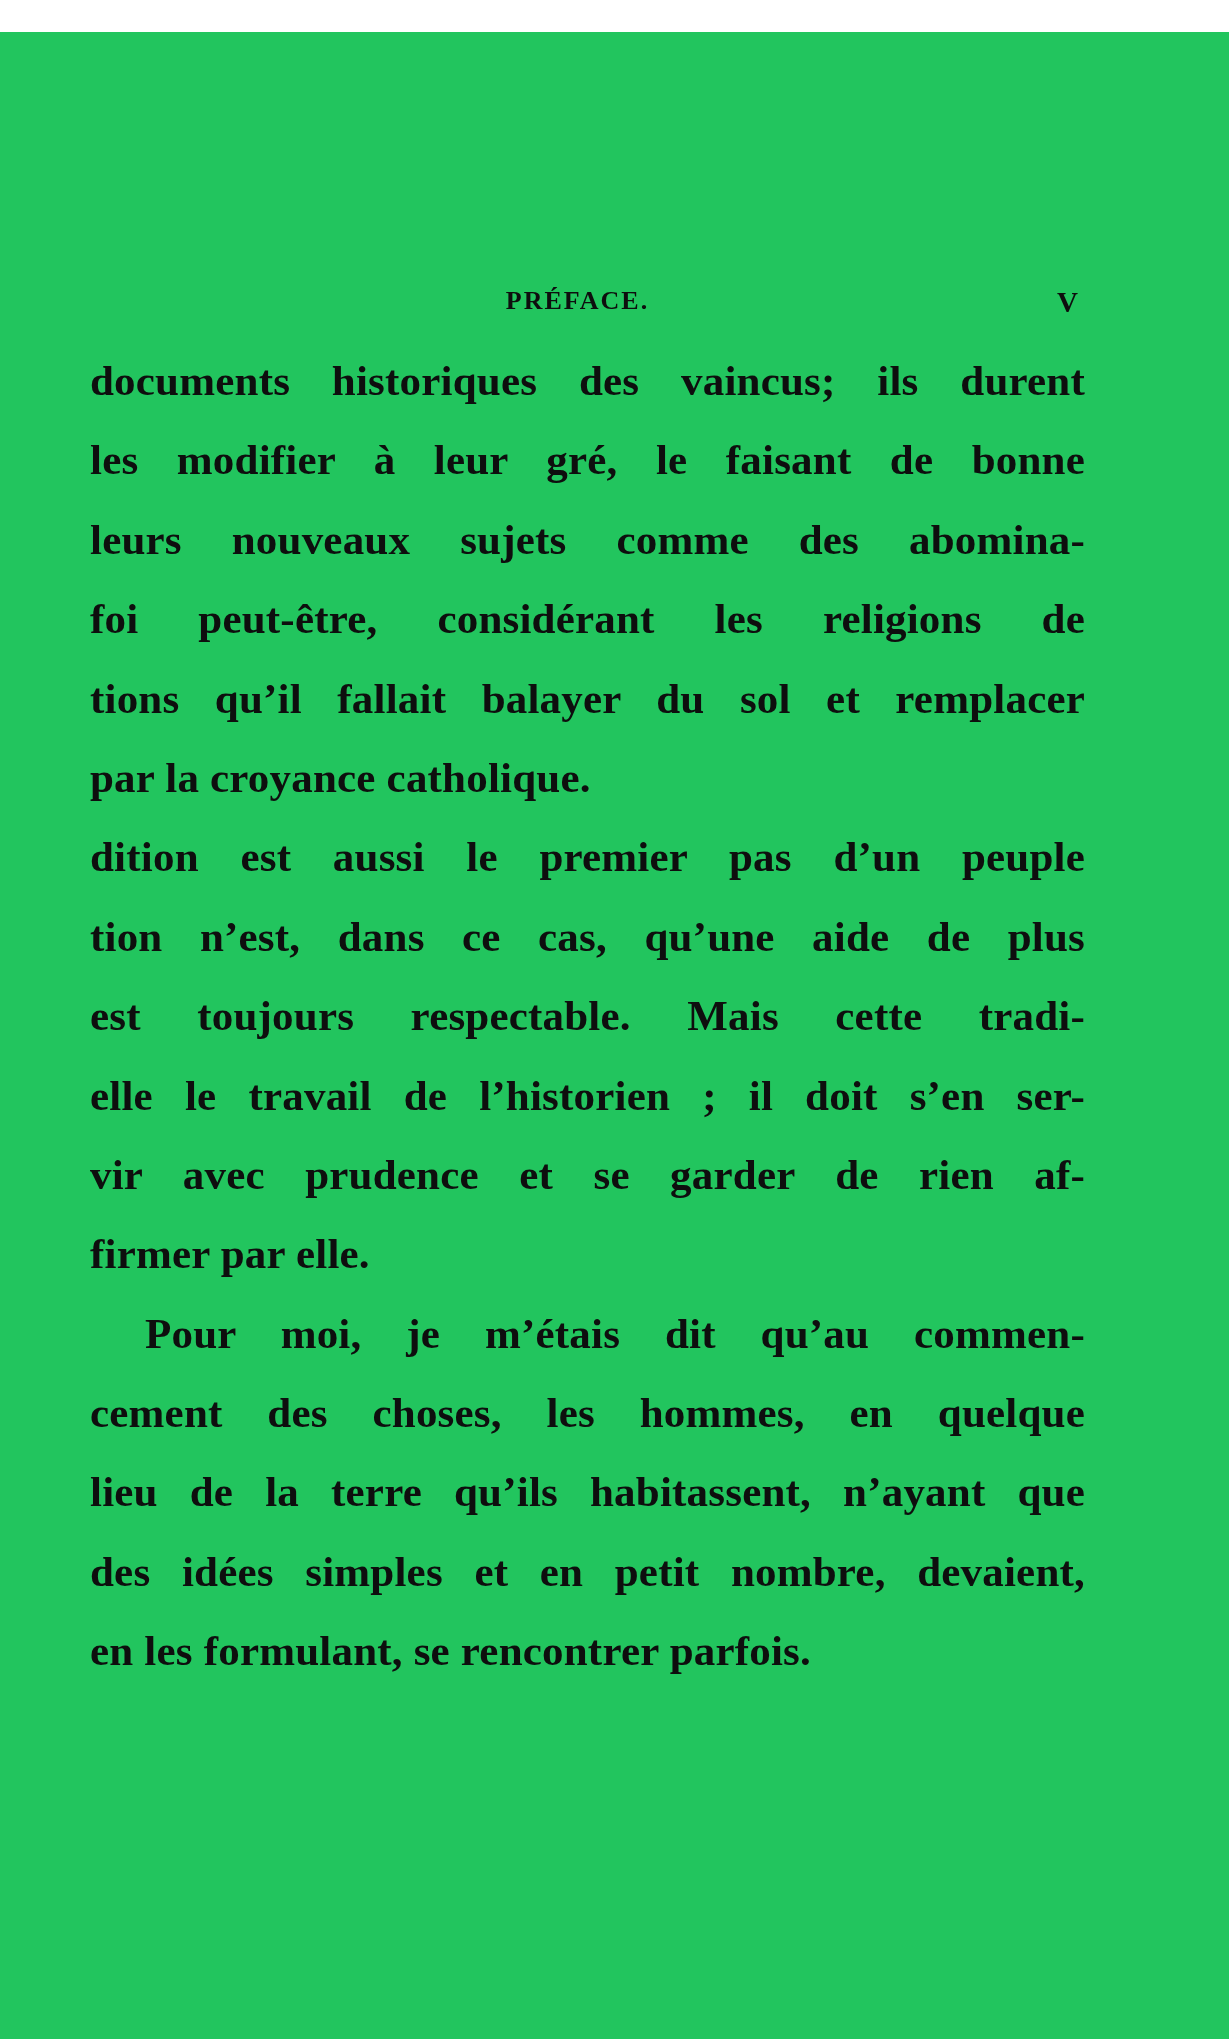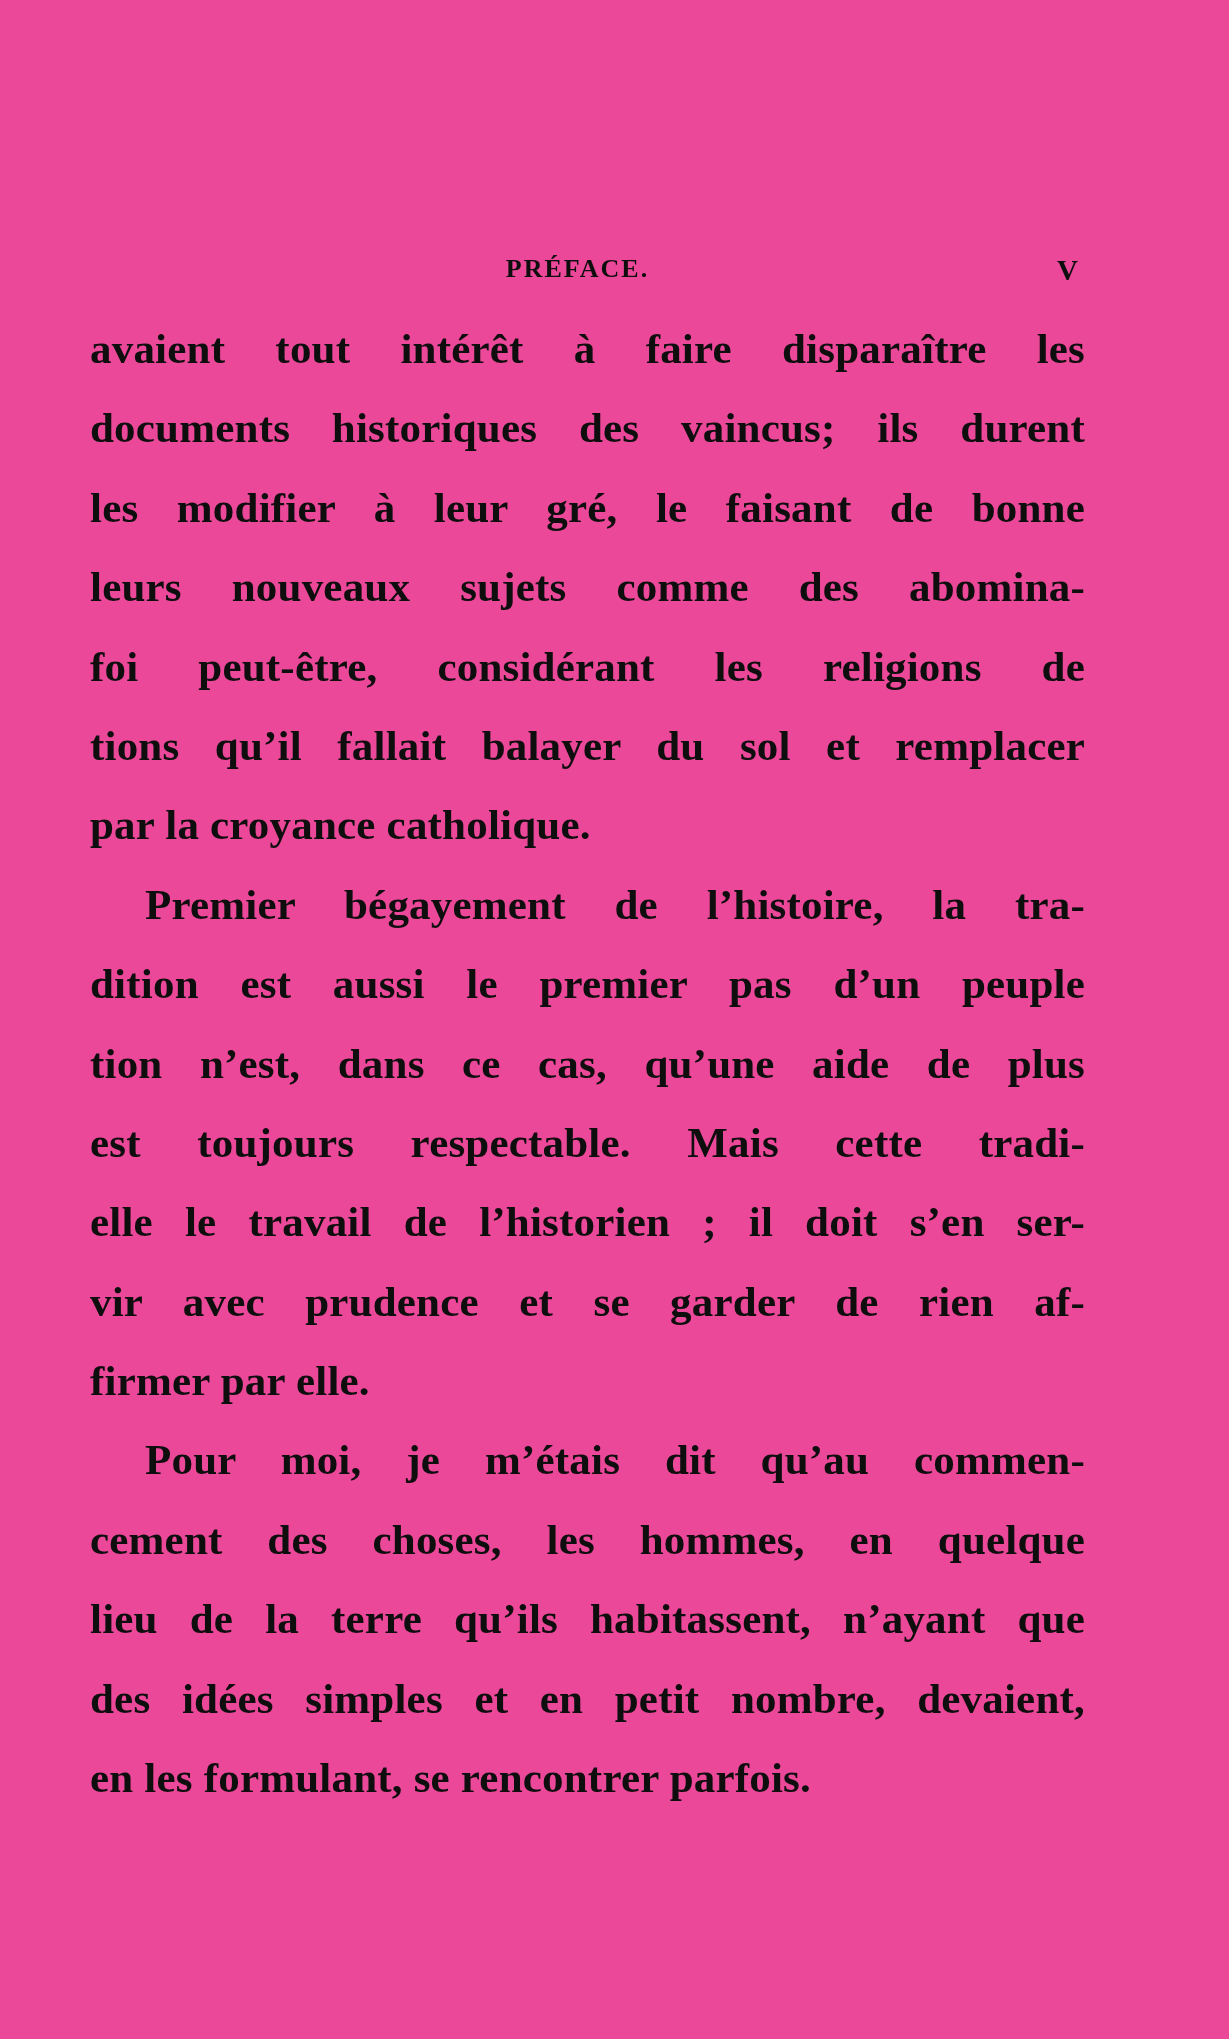--- a/index.html
+++ b/index.html
@@ -8,21 +8,22 @@
     height: 2039px;
     background: #ffffff;
     position: relative;
     font-family: "Liberation Serif", serif;
     color: #0e0e0e;
     overflow: hidden;
   }
   .page {
     position: absolute;
     inset: 0;
-    background: #ec4899;
+    background: #22c55e;
+    margin-top: 32px;
   }
   .header-row {
     position: absolute;
     top: 252px;
     left: 92px;
     width: 993px;
     height: 40px;
   }
   .running-title {
     text-align: center;
@@ -68,28 +69,26 @@
 
 <div class="page">
 
   <div class="header-row">
     <div class="running-title">PRÉFACE.</div>
   </div>
 
   <div class="page-number">V</div>
 
   <div class="text-block">
-    <div class="line">avaient tout intérêt à faire disparaître les</div>
     <div class="line">documents historiques des vaincus; ils durent</div>
     <div class="line">les modifier à leur gré, le faisant de bonne</div>
     <div class="line">leurs nouveaux sujets comme des abomina-</div>
     <div class="line">foi peut-être, considérant les religions de</div>
     <div class="line">tions qu’il fallait balayer du sol et remplacer</div>
     <div class="line pend">par la croyance catholique.</div>
-    <div class="line indent">Premier bégayement de l’histoire, la tra-</div>
     <div class="line">dition est aussi le premier pas d’un peuple</div>
     <div class="line">tion n’est, dans ce cas, qu’une aide de plus</div>
     <div class="line">est toujours respectable. Mais cette tradi-</div>
     <div class="line">elle le travail de l’historien ; il doit s’en ser-</div>
     <div class="line">vir avec prudence et se garder de rien af-</div>
     <div class="line pend">firmer par elle.</div>
     <div class="line indent">Pour moi, je m’étais dit qu’au commen-</div>
     <div class="line">cement des choses, les hommes, en quelque</div>
     <div class="line">lieu de la terre qu’ils habitassent, n’ayant que</div>
     <div class="line">des idées simples et en petit nombre, devaient,</div>

